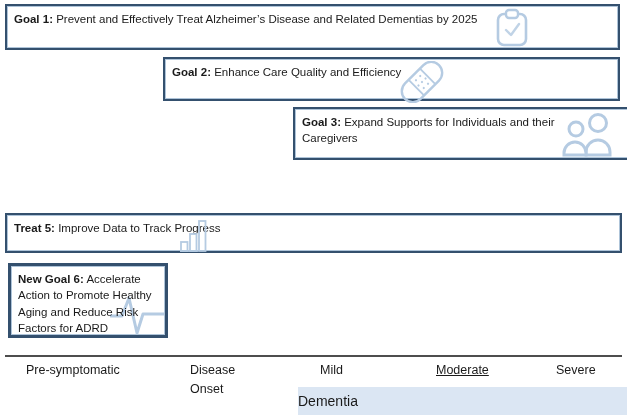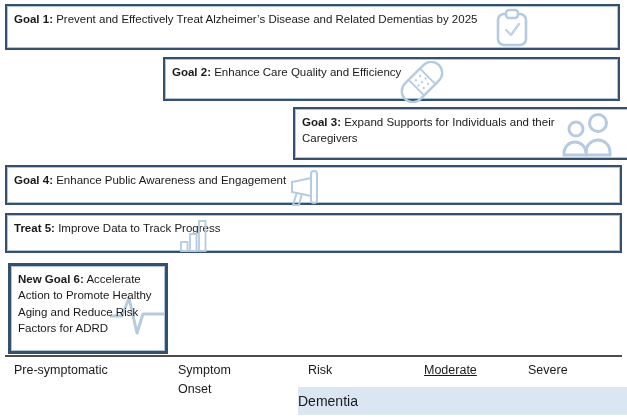--- a/index.html
+++ b/index.html
@@ -33,21 +33,21 @@
     color: var(--text);
   }
   .goal-prefix { font-weight: bold; }
   .icon { position: absolute; color: var(--icon); }
 
   .g1 { left: 5px;   top: 4px;   width: 615px; height: 46px; }
   .g2 { left: 163px; top: 57px;  width: 457px; height: 44px; }
   .g3 { left: 293px; top: 107px; width: 393px; height: 53px; }
   .g4 { left: 5px;   top: 165px; width: 617px; height: 40px; }
   .g5 { left: 5px;   top: 213px; width: 617px; height: 40px; }
-  .g6 { left: 8px;   top: 263px; width: 160px; height: 91px; border-width: 3px; }
+  .g6 { left: 8px;   top: 263px; width: 160px; height: 75px; border-width: 3px; }
 
   .g3 .goal-text { max-width: 268px; }
 
   .icon-g1 { left: 487px; top: 2px; }
   .icon-g2 { left: 234px; top: 2px; }
   .icon-g3 { left: 267px; top: 3px; }
   .icon-g4 { left: 277px; top: 1px; }
   .icon-g5 { left: 173px; top: 4px; }
   .icon-g6 { left: 99px;  top: 27px; }
 
@@ -56,26 +56,27 @@
     left: 5px; top: 355px;
     width: 617px; height: 2px;
     background: var(--axis-line);
   }
   .stage-label {
     position: absolute;
     top: 361px;
     font-size: 12.5px;
     line-height: 1.55;
     color: var(--text);
+    margin-left: 12px;
   }
   .stage-presymptomatic { left: 14px; }
   .stage-symptom-onset  { left: 178px; width: 72px; }
   .stage-mild     { left: 308px; }
   .stage-moderate { left: 424px; text-decoration: underline; }
-  .stage-severe   { left: 528px; }
+  .stage-severe   { left: 544px; }
 
   .dementia-band {
     position: absolute;
     left: 298px; top: 387px;
     width: 376px; height: 28px;
     background: var(--dementia-band-bg);
     text-align: left;
     font-size: 14px;
     line-height: 28px;
     color: var(--text);
@@ -127,31 +128,20 @@
       <span>Expand Supports for Individuals and their Caregivers</span>
     </div>
     <svg class="icon icon-g3" width="52" height="45" viewBox="0 0 52 45">
       <circle cx="36" cy="11" r="8.5" fill="#fff" stroke="currentColor" stroke-width="3"></circle>
       <path d="M24 43 v-3 a12 12 0 0 1 24 0 v3 z" fill="#fff" stroke="currentColor" stroke-width="3"></path>
       <circle cx="14" cy="17" r="7" fill="#fff" stroke="currentColor" stroke-width="3"></circle>
       <path d="M2 43 v-2 a11 11 0 0 1 22 0 v2 z" fill="#fff" stroke="currentColor" stroke-width="3"></path>
     </svg>
   </div>
 
-  <div class="goal-box g4">
-    <div class="goal-text">
-      <span class="goal-prefix">Goal 4:</span>
-      <span>Enhance Public Awareness and Engagement</span>
-    </div>
-    <svg class="icon icon-g4" width="40" height="40" viewBox="0 0 40 40">
-      <path d="M27 10 L8 14 L8 24 L27 28 Z" fill="none" stroke="currentColor" stroke-width="2"></path>
-      <rect x="27" y="3" width="6" height="32" rx="3" fill="#fff" stroke="currentColor" stroke-width="2"></rect>
-      <path d="M13 24 L9 37 L15 37 L18 25" fill="none" stroke="currentColor" stroke-width="2" stroke-linejoin="round"></path>
-    </svg>
-  </div>
 
   <div class="goal-box g5">
     <div class="goal-text">
       <span class="goal-prefix">Treat 5:</span>
       <span>Improve Data to Track Progress</span>
     </div>
     <svg class="icon icon-g5" width="30" height="33" viewBox="0 0 30 33">
       <rect x="1" y="23" width="6.5" height="9" fill="none" stroke="currentColor" stroke-width="1.8"></rect>
       <rect x="10" y="15" width="6.5" height="17" fill="none" stroke="currentColor" stroke-width="1.8"></rect>
       <rect x="19" y="2" width="6.5" height="30" fill="none" stroke="currentColor" stroke-width="1.8"></rect>
@@ -165,22 +155,22 @@
     </svg>
     <div class="goal-text" style="position:relative;">
       <span class="goal-prefix">New Goal 6:</span>
       <span>Accelerate Action to Promote Healthy Aging and Reduce Risk Factors for ADRD</span>
     </div>
   </div>
 
   <div class="axis-line"></div>
 
   <div class="stage-label stage-presymptomatic">Pre-symptomatic</div>
-  <div class="stage-label stage-symptom-onset">Symptom Onset</div>
-  <div class="stage-label stage-mild">Risk</div>
+  <div class="stage-label stage-symptom-onset">Disease Onset</div>
+  <div class="stage-label stage-mild">Mild</div>
   <div class="stage-label stage-moderate">Moderate</div>
   <div class="stage-label stage-severe">Severe</div>
 
   <div class="dementia-band">
     <span>Dementia</span>
   </div>
 
 </div>
 
 </body></html>

